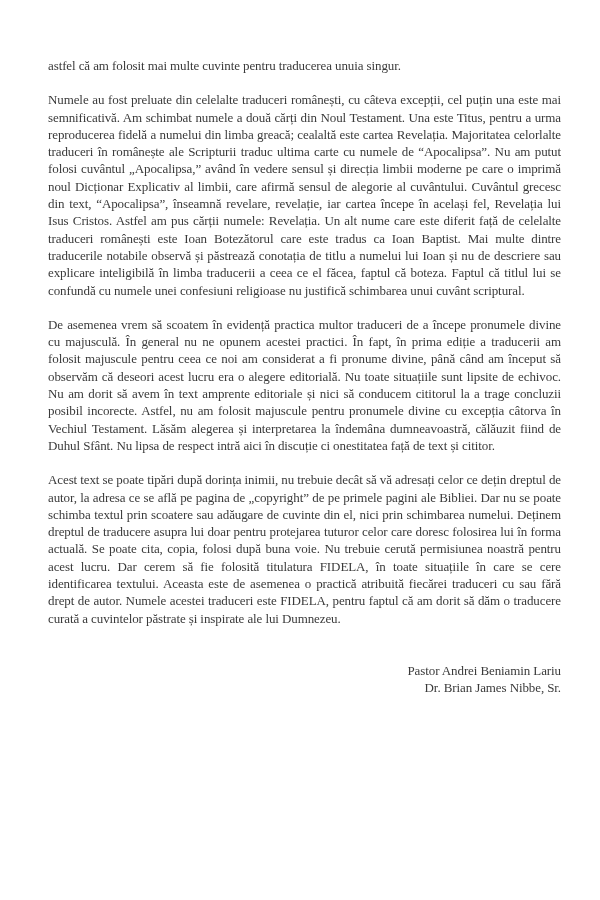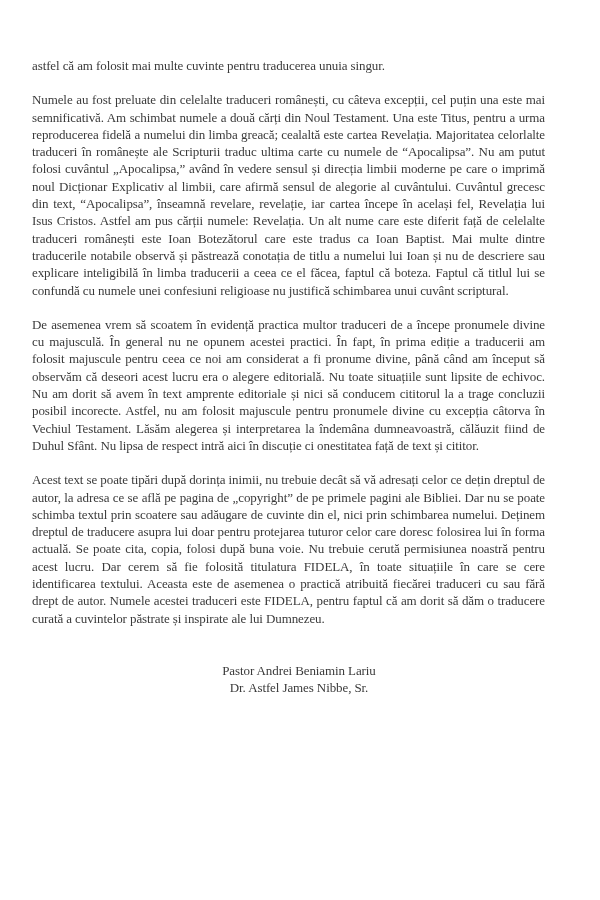--- a/index.html
+++ b/index.html
@@ -9,50 +9,50 @@
   }
   .page {
     position: relative;
     width: 600px;
     height: 900px;
     background: #ffffff;
     overflow: hidden;
   }
   .text-block {
     position: absolute;
-    left: 32px;
+    left: 48px;
     top: 57px;
     width: 513px;
     font-family: "Liberation Serif", "DejaVu Serif", serif;
     font-size: 13px;
     line-height: 17.3px;
     color: #3a3a3a;
     text-align: justify;
     letter-spacing: -0.1px;
   }
   .text-block p {
     margin: 0 0 17px 0;
     padding: 0;
   }
   .signature {
     margin-top: 35px;
-    text-align: center;
+    text-align: right;
     margin-left: 21px;
   }
   .signature .sig-line {
     display: block;
   }
 </style>
 </head>
 <body>
 
 <div class="page">
   <div class="text-block">
     <p>astfel că am folosit mai multe cuvinte pentru traducerea unuia singur.</p>
     <p>Numele au fost preluate din celelalte traduceri românești, cu câteva excepții, cel puțin una este mai semnificativă. Am schimbat numele a două cărți din Noul Testament. Una este Titus, pentru a urma reproducerea fidelă a numelui din limba greacă; cealaltă este cartea Revelația. Majoritatea celorlalte traduceri în românește ale Scripturii traduc ultima carte cu numele de “Apocalipsa”. Nu am putut folosi cuvântul „Apocalipsa,” având în vedere sensul și direcția limbii moderne pe care o imprimă noul Dicționar Explicativ al limbii, care afirmă sensul de alegorie al cuvântului. Cuvântul grecesc din text, “Apocalipsa”, înseamnă revelare, revelație, iar cartea începe în același fel, Revelația lui Isus Cristos. Astfel am pus cărții numele: Revelația. Un alt nume care este diferit față de celelalte traduceri românești este Ioan Botezătorul care este tradus ca Ioan Baptist. Mai multe dintre traducerile notabile observă și păstrează conotația de titlu a numelui lui Ioan și nu de descriere sau explicare inteligibilă în limba traducerii a ceea ce el făcea, faptul că boteza. Faptul că titlul lui se confundă cu numele unei confesiuni religioase nu justifică schimbarea unui cuvânt scriptural.</p>
     <p>De asemenea vrem să scoatem în evidență practica multor traduceri de a începe pronumele divine cu majusculă. În general nu ne opunem acestei practici. În fapt, în prima ediție a traducerii am folosit majuscule pentru ceea ce noi am considerat a fi pronume divine, până când am început să observăm că deseori acest lucru era o alegere editorială. Nu toate situațiile sunt lipsite de echivoc. Nu am dorit să avem în text amprente editoriale și nici să conducem cititorul la a trage concluzii posibil incorecte. Astfel, nu am folosit majuscule pentru pronumele divine cu excepția câtorva în Vechiul Testament. Lăsăm alegerea și interpretarea la îndemâna dumneavoastră, călăuzit fiind de Duhul Sfânt. Nu lipsa de respect intră aici în discuție ci onestitatea față de text și cititor.</p>
     <p>Acest text se poate tipări după dorința inimii, nu trebuie decât să vă adresați celor ce dețin dreptul de autor, la adresa ce se află pe pagina de „copyright” de pe primele pagini ale Bibliei. Dar nu se poate schimba textul prin scoatere sau adăugare de cuvinte din el, nici prin schimbarea numelui. Deținem dreptul de traducere asupra lui doar pentru protejarea tuturor celor care doresc folosirea lui în forma actuală. Se poate cita, copia, folosi după buna voie. Nu trebuie cerută permisiunea noastră pentru acest lucru. Dar cerem să fie folosită titulatura FIDELA, în toate situațiile în care se cere identificarea textului. Aceasta este de asemenea o practică atribuită fiecărei traduceri cu sau fără drept de autor. Numele acestei traduceri este FIDELA, pentru faptul că am dorit să dăm o traducere curată a cuvintelor păstrate și inspirate ale lui Dumnezeu.</p>
     <div class="signature">
       <span class="sig-line">Pastor Andrei Beniamin Lariu</span>
-      <span class="sig-line">Dr. Astfel James Nibbe, Sr.</span>
+      <span class="sig-line">Dr. Brian James Nibbe, Sr.</span>
     </div>
   </div>
 </div>
 
 </body></html>

